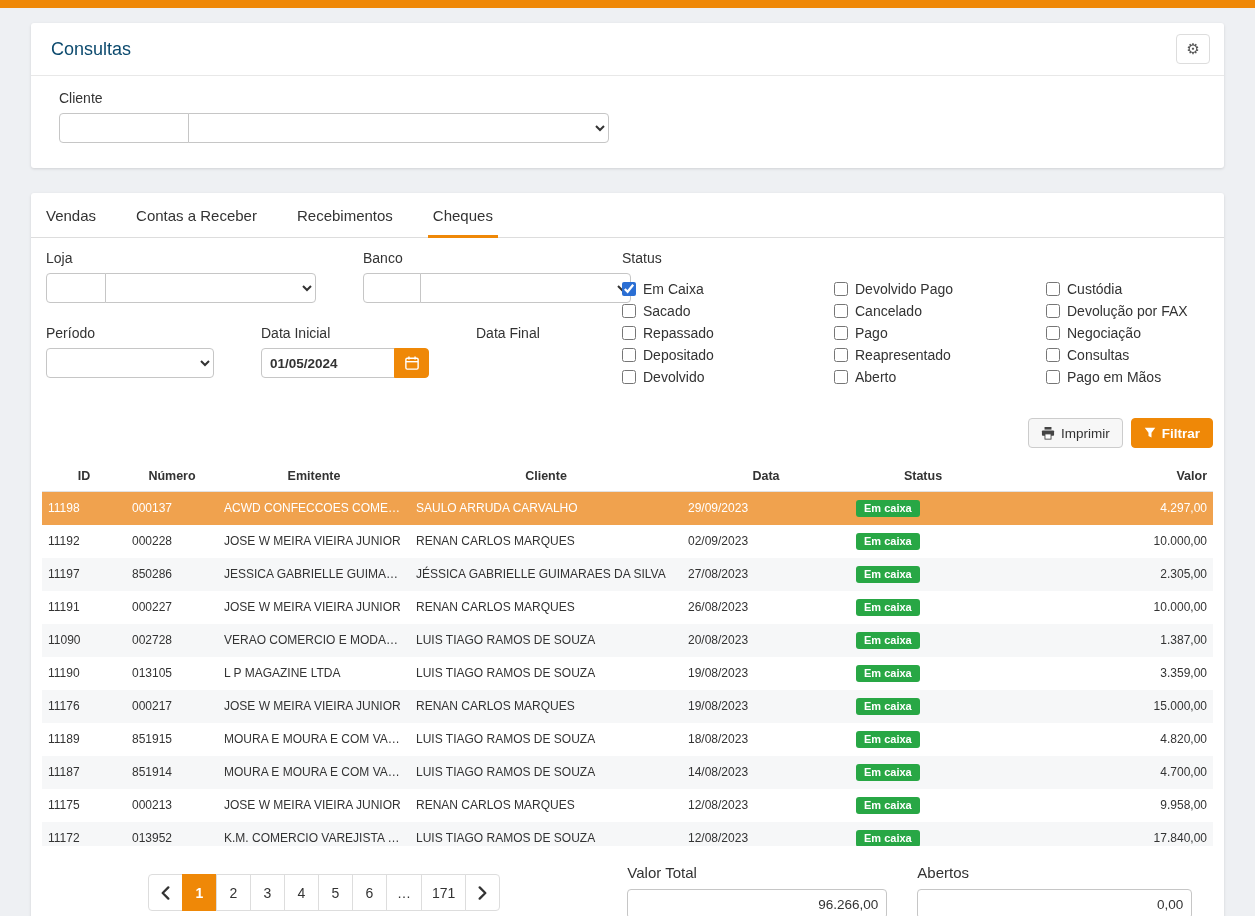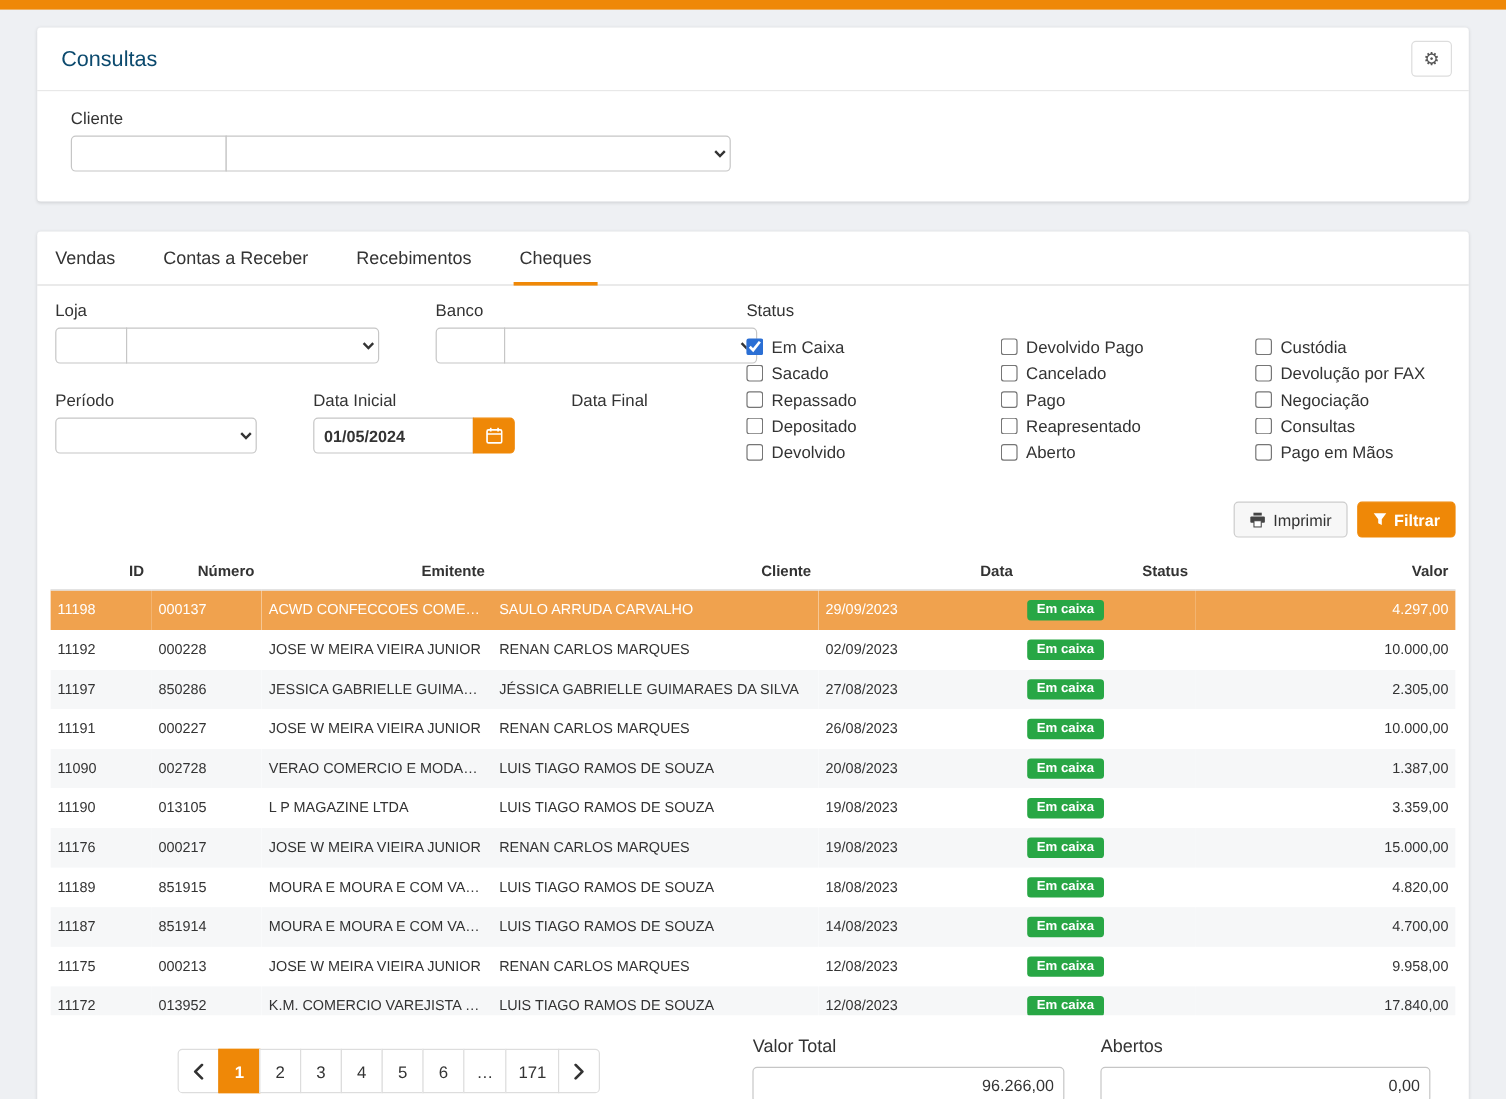--- a/index.html
+++ b/index.html
@@ -49,21 +49,21 @@
   .chk{display:flex;align-items:center;font-size:14px;cursor:pointer;}
   .chk input{width:14px;height:14px;margin-right:7px;accent-color:#2b6fd4;}
   
   .actions{display:flex;justify-content:flex-end;gap:8px;padding:30px 11px 0;}
   .btn{height:30px;border-radius:4px;font-size:13.5px;display:inline-flex;align-items:center;gap:6px;padding:0 12px;cursor:pointer;font-family:inherit;justify-content:center;}
   .btn-light{background:#f7f7f7;border:1px solid #ccc;color:#333;}
   .btn-primary{background:var(--accent);border:1px solid var(--accent);color:#fff;font-weight:700;}
   
   .table-clip{height:385px;overflow:hidden;margin:13px 11px 0;}
   table{width:100%;border-collapse:collapse;table-layout:fixed;font-size:12px;}
-  th{font-weight:700;text-align:right;padding:8px 6px;border-bottom:1px solid #e2e2e2;font-size:12.5px;white-space:nowrap;}
+  th{font-weight:700;text-align:center;padding:8px 6px;border-bottom:1px solid #e2e2e2;font-size:12.5px;white-space:nowrap;}
   td{padding:8px 6px;white-space:nowrap;overflow:hidden;text-overflow:ellipsis;line-height:15px;}
   th:last-child,td:last-child{text-align:right;}
   tbody tr:nth-child(odd){background:#f6f7f8;}
   tbody tr.selected{background:var(--row-sel);color:#fff;}
   .badge{display:inline-block;background:var(--green);color:#fff;font-size:11px;font-weight:700;padding:3px 8px;border-radius:3px;line-height:1;}
   
   .c2-footer{display:flex;align-items:flex-start;padding:18px 11px 26px;}
   .pag-block{margin-left:106px;display:flex;flex-direction:column;align-items:center;}
   .pagination{display:flex;margin-top:10px;}
   .pg{min-width:35px;height:37px;border:1px solid #ddd;background:#fff;display:flex;align-items:center;justify-content:center;font-size:14px;color:#333;cursor:pointer;margin-left:-1px;padding:0 10px;font-family:inherit;}

